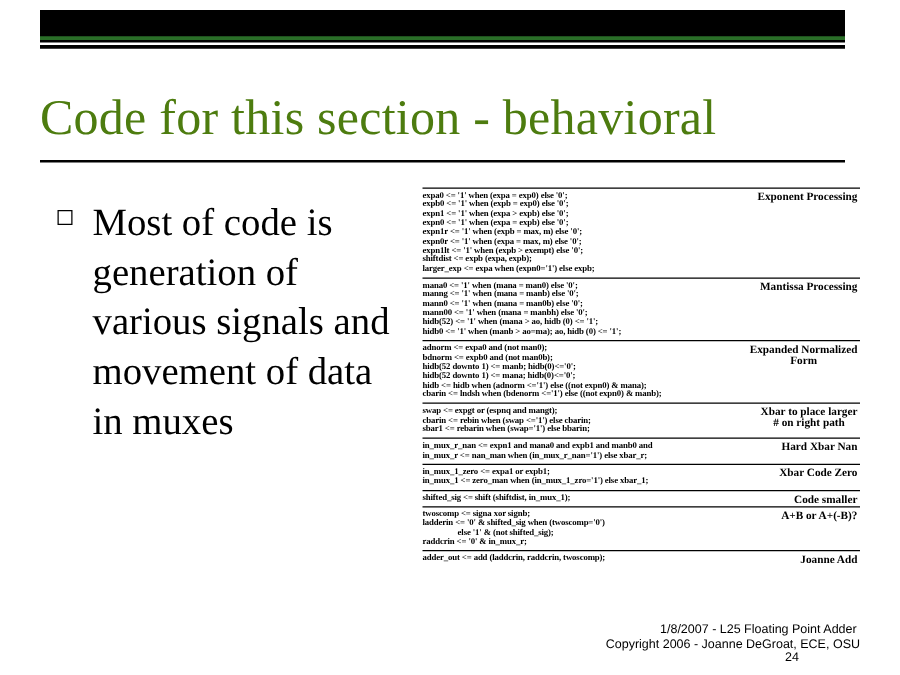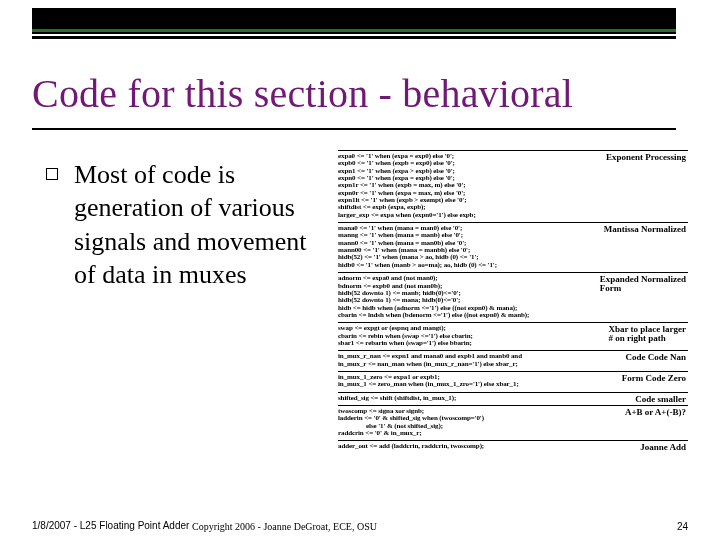--- a/index.html
+++ b/index.html
@@ -1,40 +1,40 @@
 <!DOCTYPE html>
 <html><head>
 <meta charset="utf-8">
 <style>
   * { margin: 0; padding: 0; box-sizing: border-box; }
   html, body { width: 720px; height: 540px; background: #fff; font-family: "Times New Roman", Times, serif; overflow: hidden; }
   .slide { position: relative; width: 720px; height: 540px; }
   .topbar { position: absolute; top: 8px; left: 32px; right: 44px; height: 26px; background: #000; }
   .topbar::after { content: ""; position: absolute; left: 0; right: 0; bottom: 2px; height: 3px; background: #2a6e28; }
   .topbar::before { content: ""; position: absolute; left: 0; right: 0; bottom: -5px; height: 3px; background: #000; }
-  .title { position: absolute; top: 70px; left: 32px; right: 32px; font-size: 40px; font-weight: 400; color: #701a75; letter-spacing: 0.2px; }
+  .title { position: absolute; top: 70px; left: 32px; right: 32px; font-size: 40px; font-weight: 400; color: #4d7c0f; letter-spacing: 0.2px; }
   .title-underline { position: absolute; top: 128px; left: 32px; right: 44px; height: 2px; background: #000; }
 
   .body { position: absolute; top: 150px; left: 32px; right: 32px; bottom: 56px; display: flex; }
   .left { width: 300px; padding-top: 8px; }
   .bullet-row { display: flex; align-items: flex-start; }
   .bullet-box { width: 12px; height: 12px; border: 1.6px solid #000; margin-top: 10px; margin-left: 14px; margin-right: 16px; flex: 0 0 auto; }
-  .bullet-text { font-size: 26px; line-height: 1.28; color: #000; padding-right: 6px; }
+  .bullet-text { font-size: 31px; line-height: 1.28; color: #000; padding-right: 6px; }
 
   .right { flex: 1; font-family: "Times New Roman", Times, serif; font-size: 8px; line-height: 1.0; font-weight: 700; color: #000; position: relative; padding-left: 6px; }
   .section { border-bottom: 1px solid #000; padding: 2px 0 3px 0; position: relative; }
   .section:last-child { border-bottom: none; }
-  .sec-label { position: absolute; right: 2px; top: 2px; font-weight: 700; font-size: 9px; text-align: left; white-space: pre; }
+  .sec-label { position: absolute; right: 2px; top: 2px; font-weight: 700; font-size: 9px; text-align: center; white-space: pre; }
   .cline { white-space: pre; font-size: 7px; line-height: 1.05; letter-spacing: -0.1px; }
   .right-inner { border-top: 1px solid #000; }
 
-  .footer { position: absolute; bottom: 8px; left: 32px; right: 32px; display: flex; justify-content: space-between; align-items: flex-end; font-family: Arial, Helvetica, sans-serif; font-size: 10px; color: #000; }
+  .footer { position: absolute; bottom: 8px; left: 32px; right: 32px; display: flex; justify-content: space-between; align-items: flex-end; font-family: Arial, Helvetica, sans-serif; font-size: 10px; color: #000; flex-direction: column; }
   .footer .fl { width: 160px; line-height: 1.2; }
-  .footer .fc { flex: 1; text-align: left; font-family: Liberation Serif, serif; }
-  .footer .fr { width: 60px; text-align: right; }
+  .footer .fc { flex: 1; text-align: left; }
+  .footer .fr { width: 60px; }
 </style>
 </head>
 <body>
 
 <div class="slide">
   <div class="topbar"></div>
   <div class="title">Code for this section - behavioral</div>
   <div class="title-underline"></div>
 
   <div class="body">
@@ -52,21 +52,21 @@
             <div class="cline">expb0 &lt;= '1' when (expb = exp0) else '0';</div>
             <div class="cline">expn1 &lt;= '1' when (expa &gt; expb) else '0';</div>
             <div class="cline">expn0 &lt;= '1' when (expa = expb) else '0';</div>
             <div class="cline">expn1r &lt;= '1' when (expb = max, m) else '0';</div>
             <div class="cline">expn0r &lt;= '1' when (expa = max, m) else '0';</div>
             <div class="cline">expn1lt &lt;= '1' when (expb &gt; exempt) else '0';</div>
             <div class="cline">shiftdist &lt;= expb (expa, expb);</div>
             <div class="cline">larger_exp &lt;= expa when (expn0='1') else expb;</div>
           </div>
           <div class="section">
-            <div class="sec-label">Mantissa Normalized</div>
+            <div class="sec-label">Mantissa Processing</div>
             <div class="cline">mana0 &lt;= '1' when (mana = man0) else '0';</div>
             <div class="cline">manng &lt;= '1' when (mana = manb) else '0';</div>
             <div class="cline">mann0 &lt;= '1' when (mana = man0b) else '0';</div>
             <div class="cline">mann00 &lt;= '1' when (mana = manbh) else '0';</div>
             <div class="cline">hidb(52) &lt;= '1' when (mana &gt; ao, hidb (0) &lt;= '1';</div>
             <div class="cline">hidb0 &lt;= '1' when (manb &gt; ao=ma); ao, hidb (0) &lt;= '1';</div>
           </div>
           <div class="section">
             <div class="sec-label">Expanded Normalized
 Form</div>
@@ -78,26 +78,26 @@
             <div class="cline">cbarin &lt;= lndsh when (bdenorm &lt;='1') else ((not expn0) &amp; manb);</div>
           </div>
           <div class="section">
             <div class="sec-label">Xbar to place larger
 # on right path</div>
             <div class="cline">swap &lt;= expgt or (espnq and mangt);</div>
             <div class="cline">cbarin &lt;= rebin when (swap &lt;='1') else cbarin;</div>
             <div class="cline">sbar1 &lt;= rebarin when (swap='1') else bbarin;</div>
           </div>
           <div class="section">
-            <div class="sec-label">Code Code Nan</div>
+            <div class="sec-label">Hard Xbar Nan</div>
             <div class="cline">in_mux_r_nan &lt;= expn1 and mana0 and expb1 and manb0 and</div>
             <div class="cline">in_mux_r &lt;= nan_man when (in_mux_r_nan='1') else xbar_r;</div>
           </div>
           <div class="section">
-            <div class="sec-label">Form Code Zero</div>
+            <div class="sec-label">Xbar Code Zero</div>
             <div class="cline">in_mux_1_zero &lt;= expa1 or expb1;</div>
             <div class="cline">in_mux_1 &lt;= zero_man when (in_mux_1_zro='1') else xbar_1;</div>
           </div>
           <div class="section">
             <div class="sec-label">Code smaller</div>
             <div class="cline">shifted_sig &lt;= shift (shiftdist, in_mux_1);</div>
           </div>
           <div class="section">
             <div class="sec-label">A+B or A+(-B)?</div>
             <div class="cline">twoscomp &lt;= signa xor signb;</div>

